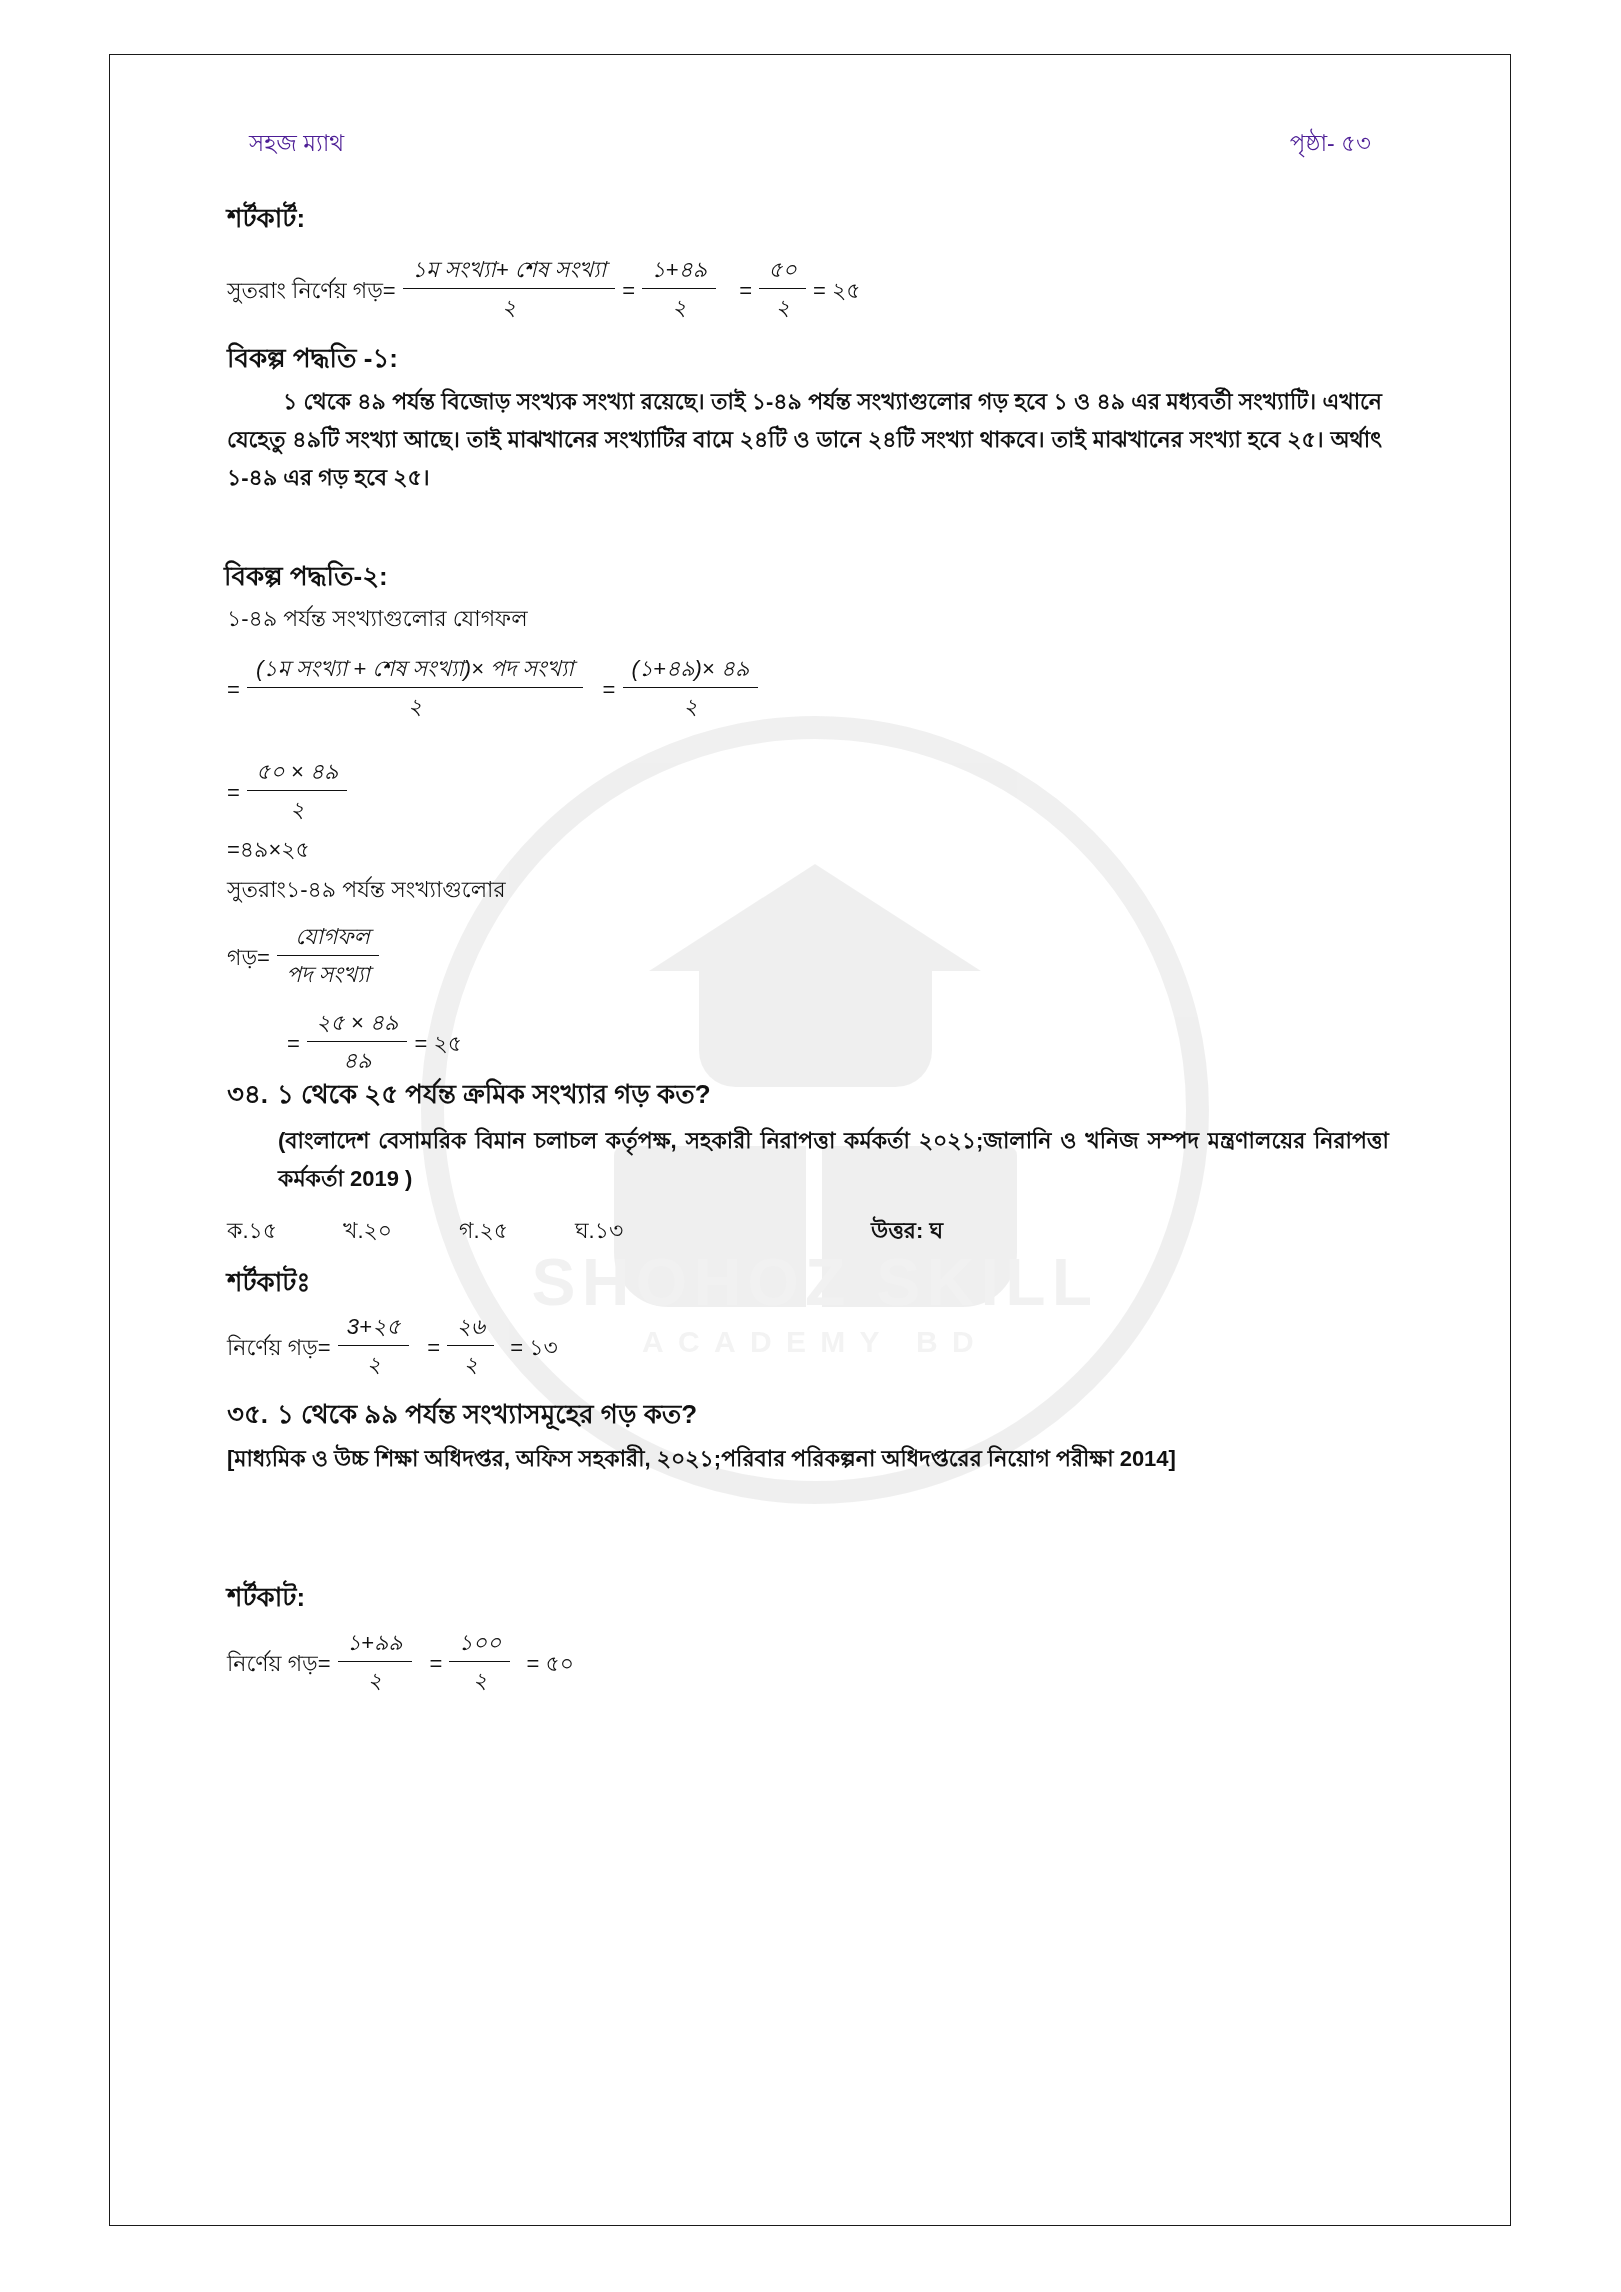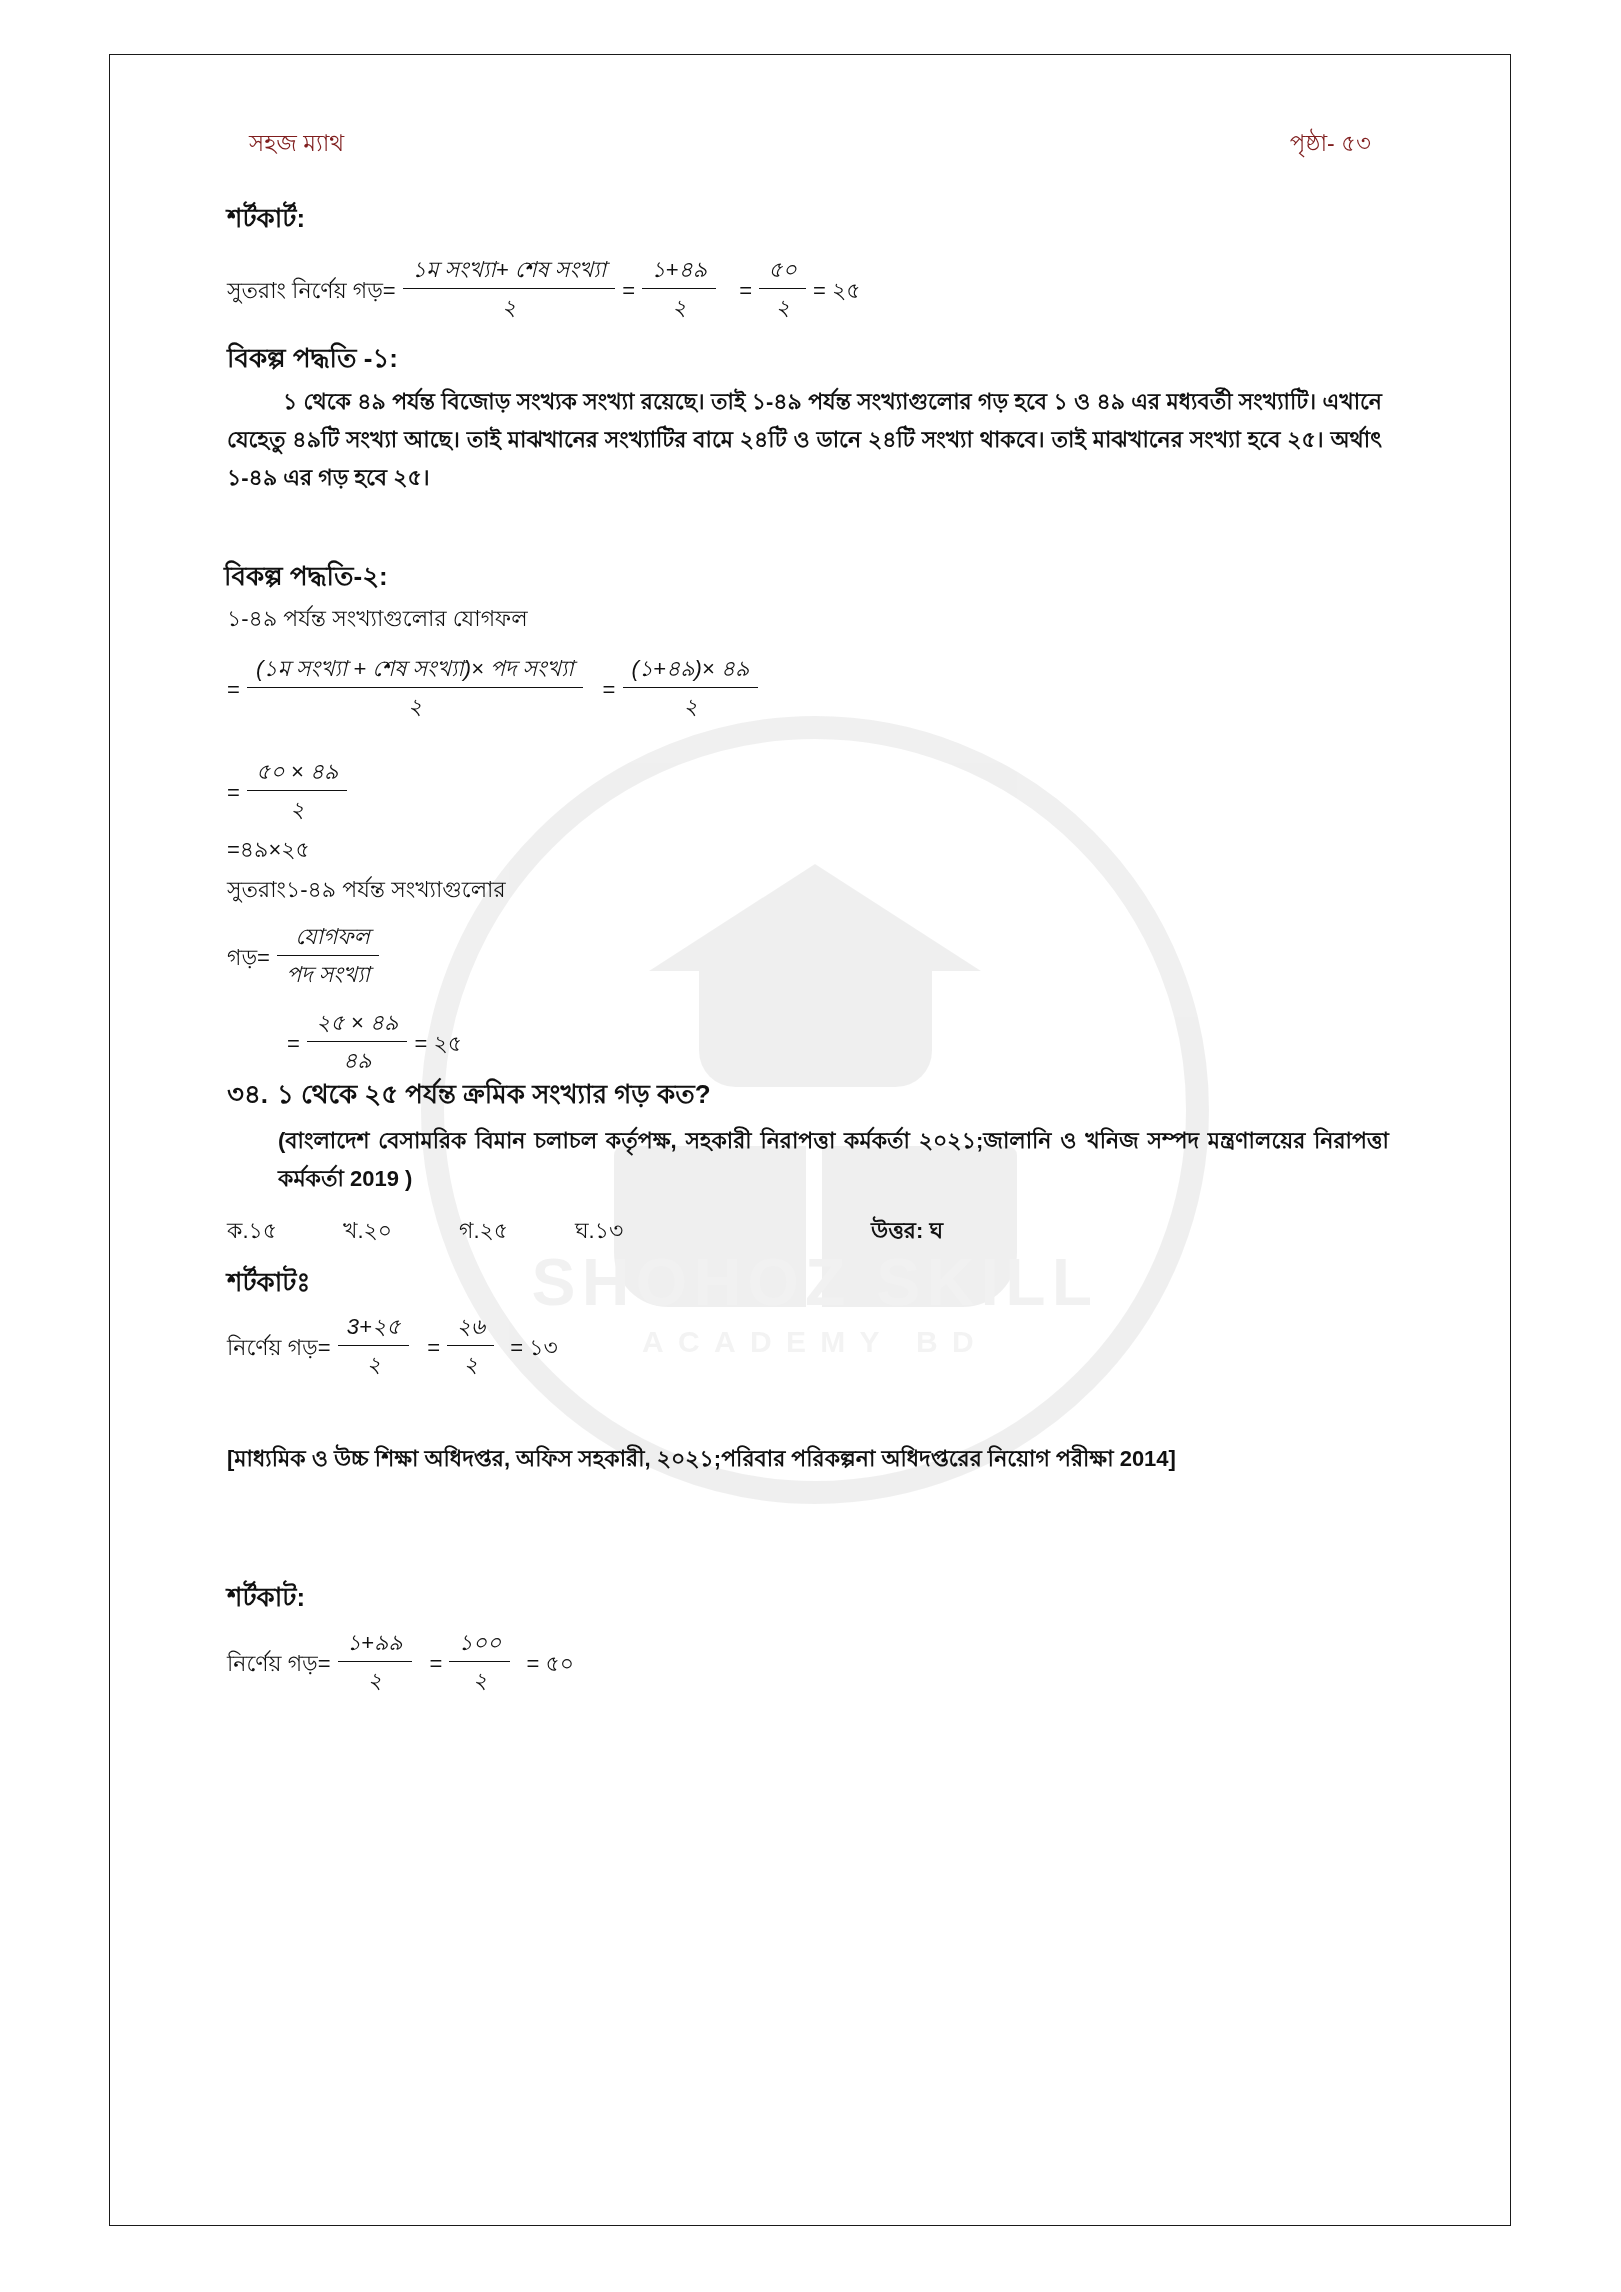--- a/index.html
+++ b/index.html
@@ -112,21 +112,21 @@
     position: absolute;
     left: 0; top: 0;
     width: 1622px;
     height: 2293px;
     z-index: 2;
   }
   .hdr {
     position: absolute;
     top: 125px;
     font-size: 23px;
-    color: #7f1d1d;
+    color: #4c1d95;
   }
   .hdr-left { left: 249px; }
   .hdr-right { right: 251px; }
 
   .blk { position: absolute; font-size: 22px; line-height: 1.5; color: #111; }
   .bold { font-weight: bold; }
   .heading { font-weight: bold; font-size: 26px; }
 
   
   .frac {
@@ -302,20 +302,27 @@
         <span>=</span>
         <span class="frac">
           <span class="num">২৬</span>
           <span class="den">২</span>
         </span>
         <span style="width:9px"></span>
         <span>= ১৩</span>
       </div>
     </div>
 
+    <div class="blk heading" style="left:227px; top:1395px;">
+      <div class="inline-row">
+        <span>৩৫.</span>
+        <span style="width:9px"></span>
+        <span>১ থেকে ৯৯ পর্যন্ত সংখ্যাসমূহের গড় কত?</span>
+      </div>
+    </div>
 
     <div class="blk just" style="left:227px; top:1440px; width:1164px; line-height:1.72;">[মাধ্যমিক ও উচ্চ শিক্ষা অধিদপ্তর, অফিস সহকারী, ২০২১;পরিবার পরিকল্পনা অধিদপ্তরের নিয়োগ পরীক্ষা 2014]</div>
 
 
     <div class="blk heading" style="left:227px; top:1578px;">শর্টকাট:</div>
 
     <div class="blk" style="left:227px; top:1628px;">
       <div class="inline-row">
         <span>নির্ণেয় গড়=</span>
         <span class="frac">

